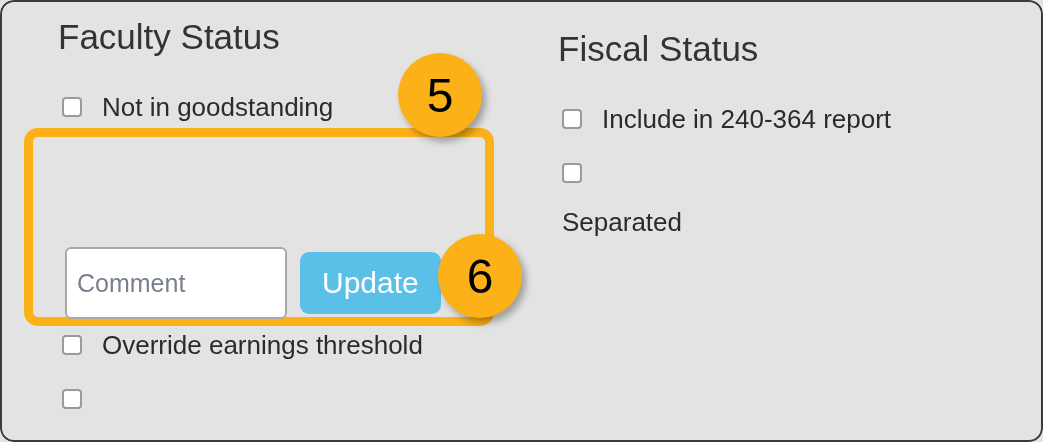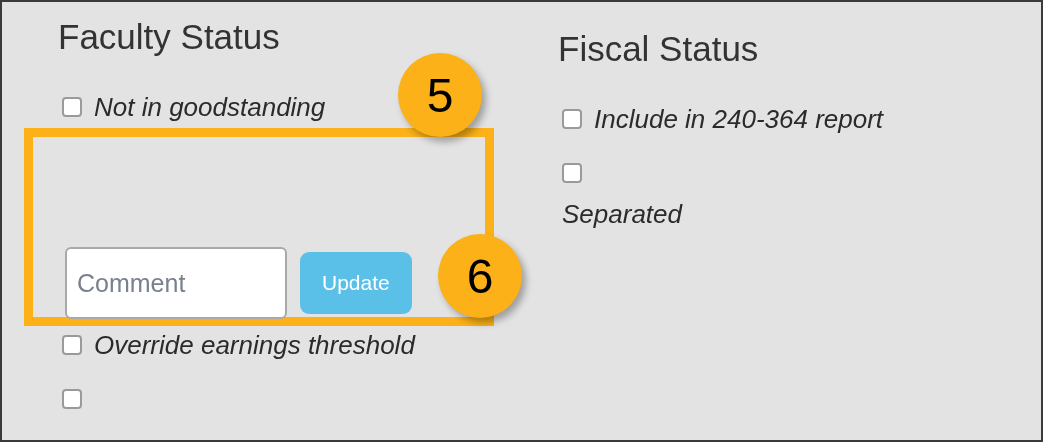--- a/index.html
+++ b/index.html
@@ -1,15 +1,15 @@
 <!DOCTYPE html>
 <html><head>
 <meta charset="utf-8">
 <style>
-  * { box-sizing: border-box; margin: 0; padding: 0; }
+  * { box-sizing: border-box; margin: 0; padding: 0; border-radius: 14px; }
   html, body {
     width: 1043px; height: 442px;
     font-family: "Liberation Sans", sans-serif;
   }
   body { background: #e3e3e3; }
 
   #page {
     position: relative;
     width: 1043px; height: 442px;
     background: #e3e3e3;
@@ -28,22 +28,21 @@
     color: #333333;
     letter-spacing: 0px;
     line-height: 42px;
     white-space: nowrap;
   }
 
   
   .check-row {
     display: flex;
     align-items: flex-start;
-    gap: 12px;
-    font-style: italic;
+    gap: 20px;
   }
   .check-label {
     font-size: 26px;
     color: #2b2b2b;
     line-height: 38px;
     font-weight: 400;
   }
 
   .cbox {
     width: 20px; height: 20px;
@@ -122,21 +121,21 @@
   #comment-input::placeholder { color: #78818d; opacity: 1; }
 
   #update-button {
     height: 62px;
     padding: 0 22px;
     background: #5bc0e8;
     color: #ffffff;
     border: none;
     border-radius: 9px;
     font-family: "Liberation Sans", sans-serif;
-    font-size: 21px;
+    font-size: 30px;
     line-height: 62px;
     cursor: pointer;
   }
 
   
   .badge {
     position: absolute;
     border-radius: 50%;
     background: #fbb117;
     color: #000000;

